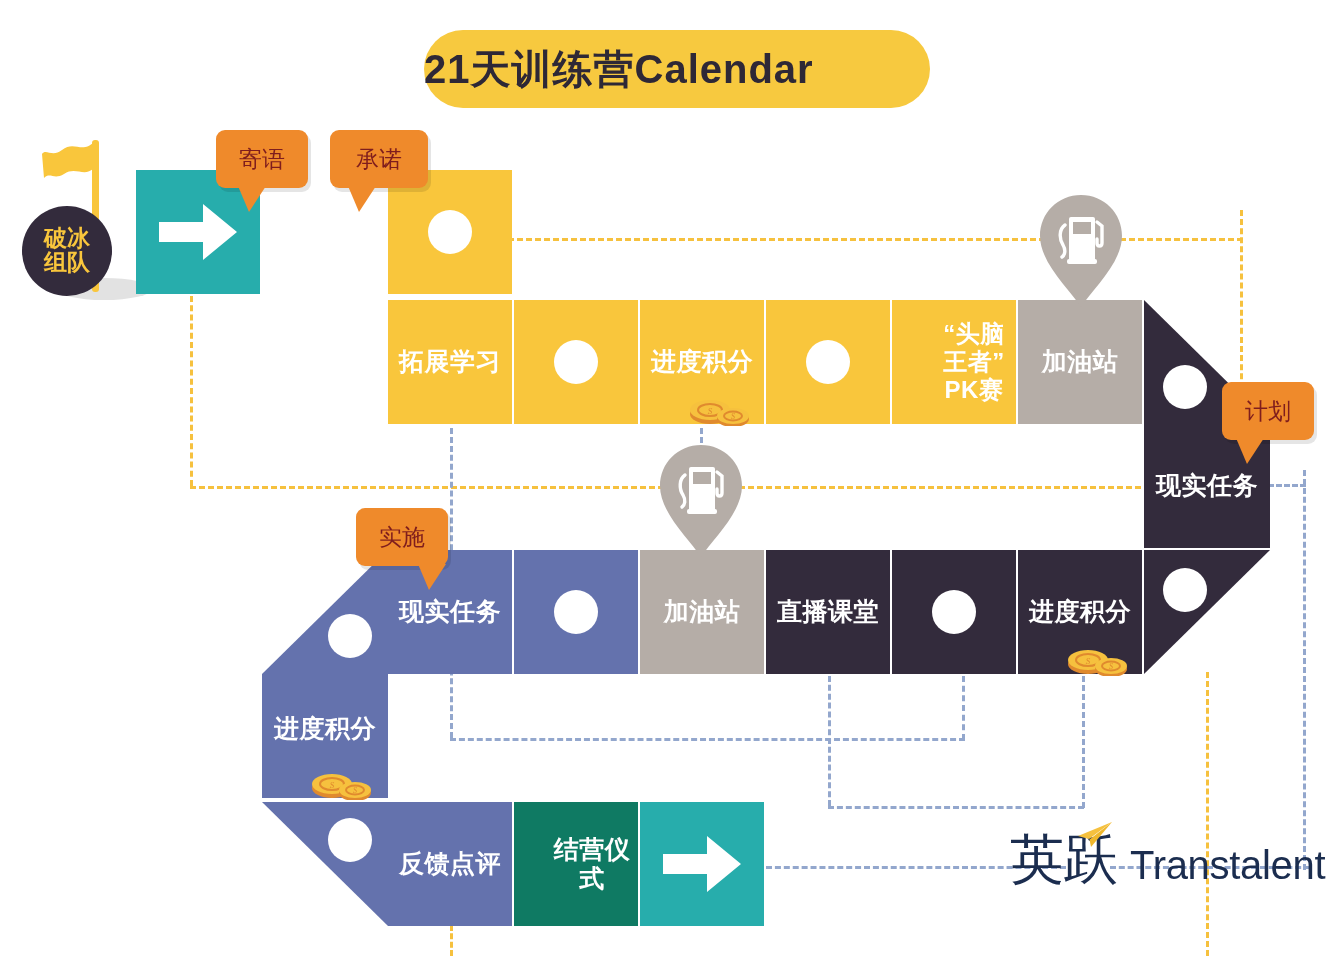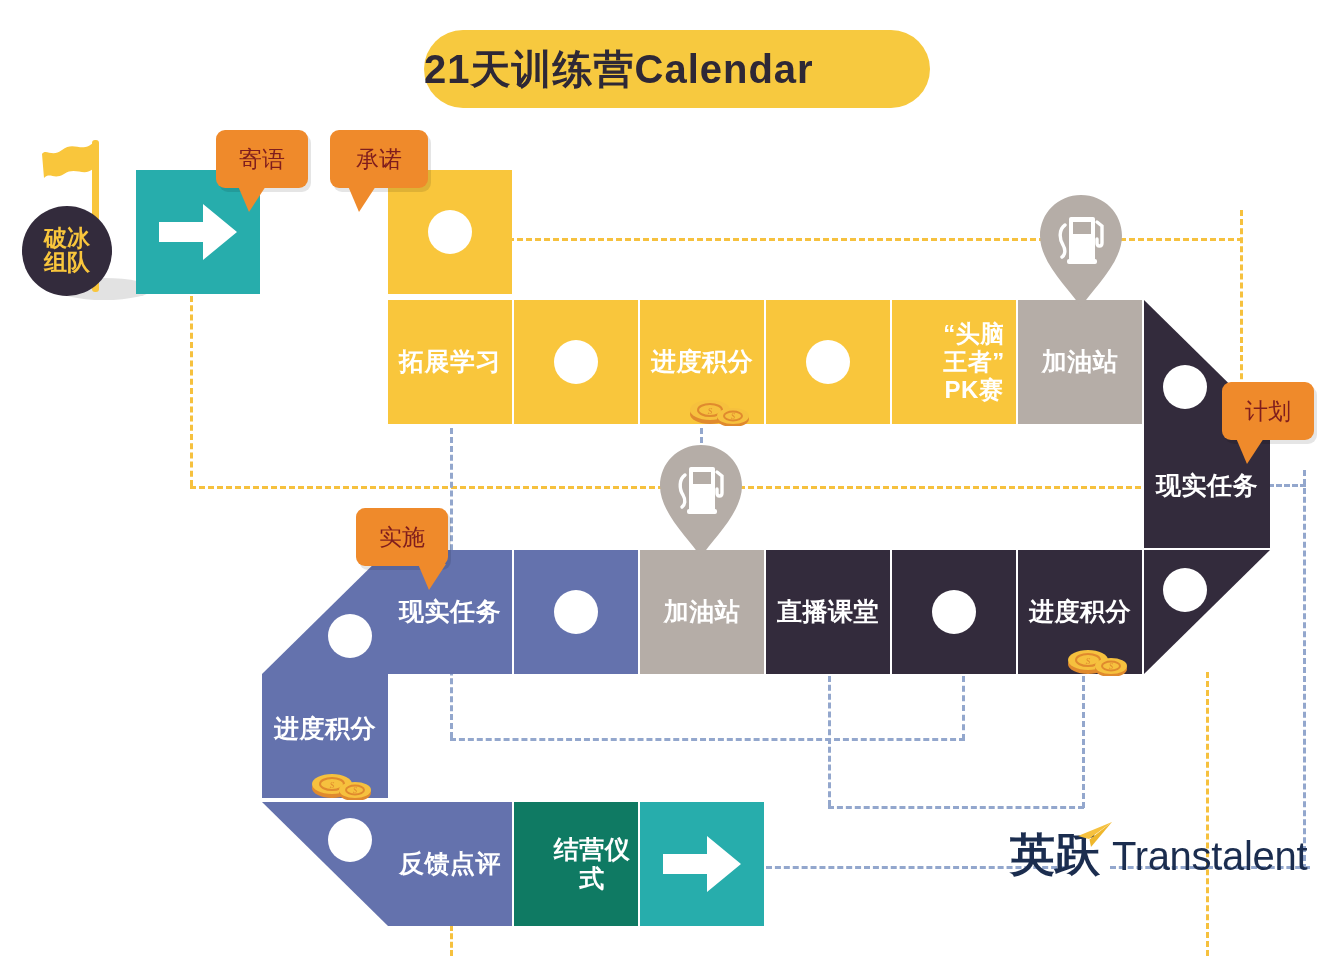--- a/index.html
+++ b/index.html
@@ -86,21 +86,21 @@
   #badge{
     left:22px;top:206px;width:90px;height:90px;border-radius:50%;
     background:#332B3C;display:flex;flex-direction:column;
     align-items:center;justify-content:center;line-height:1.04;
   }
   #badge span{color:#F9C63C;font-size:23px;font-weight:bold;}
 
   
   #logo{left:1010px;top:832px;display:flex;align-items:flex-end;}
   #logo .cn{
-    color:#1B2D4F;font-size:45px;font-weight:bold;letter-spacing:0px;
+    color:#1B2D4F;font-size:54px;font-weight:normal;letter-spacing:0px;
     line-height:1;position:relative;
   }
   #logo .en{
     color:#1B2D4F;font-size:40px;font-weight:normal;letter-spacing:-.3px;
     line-height:1;margin-left:12px;margin-bottom:1px;
   }
   #logo .plane{position:absolute;right:-6px;top:-14px;}
 </style>
 </head>
 <body>

